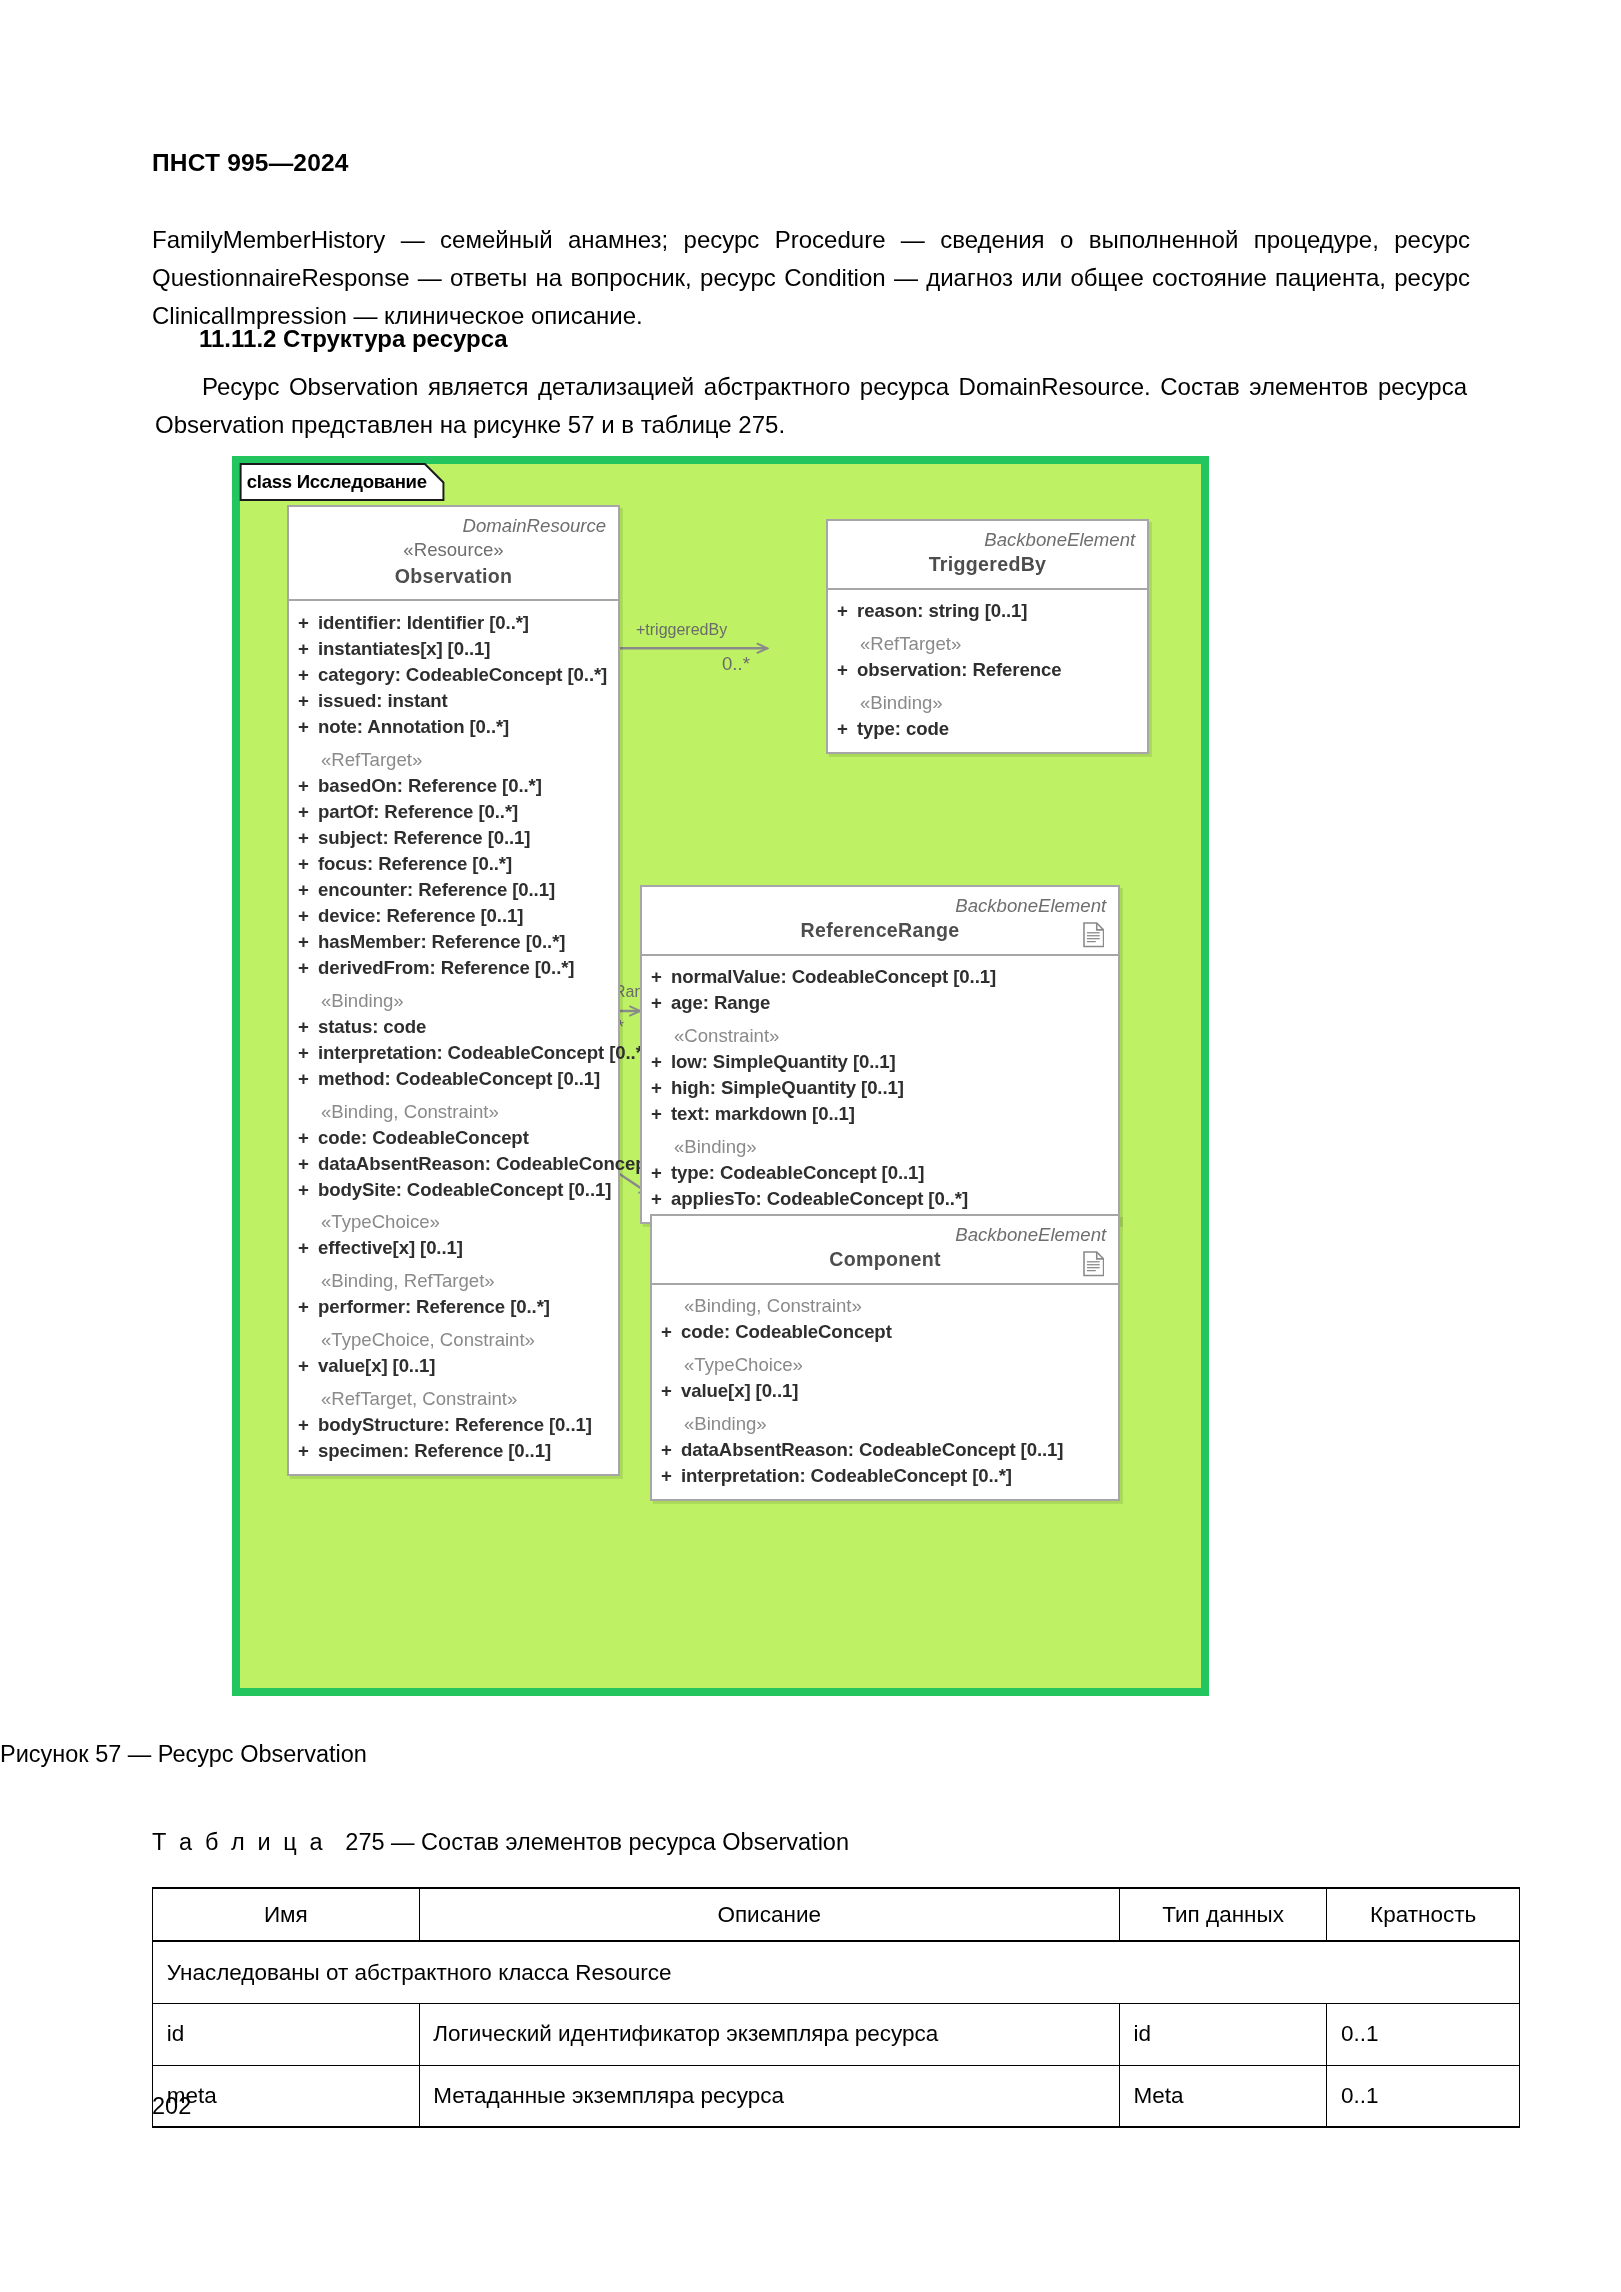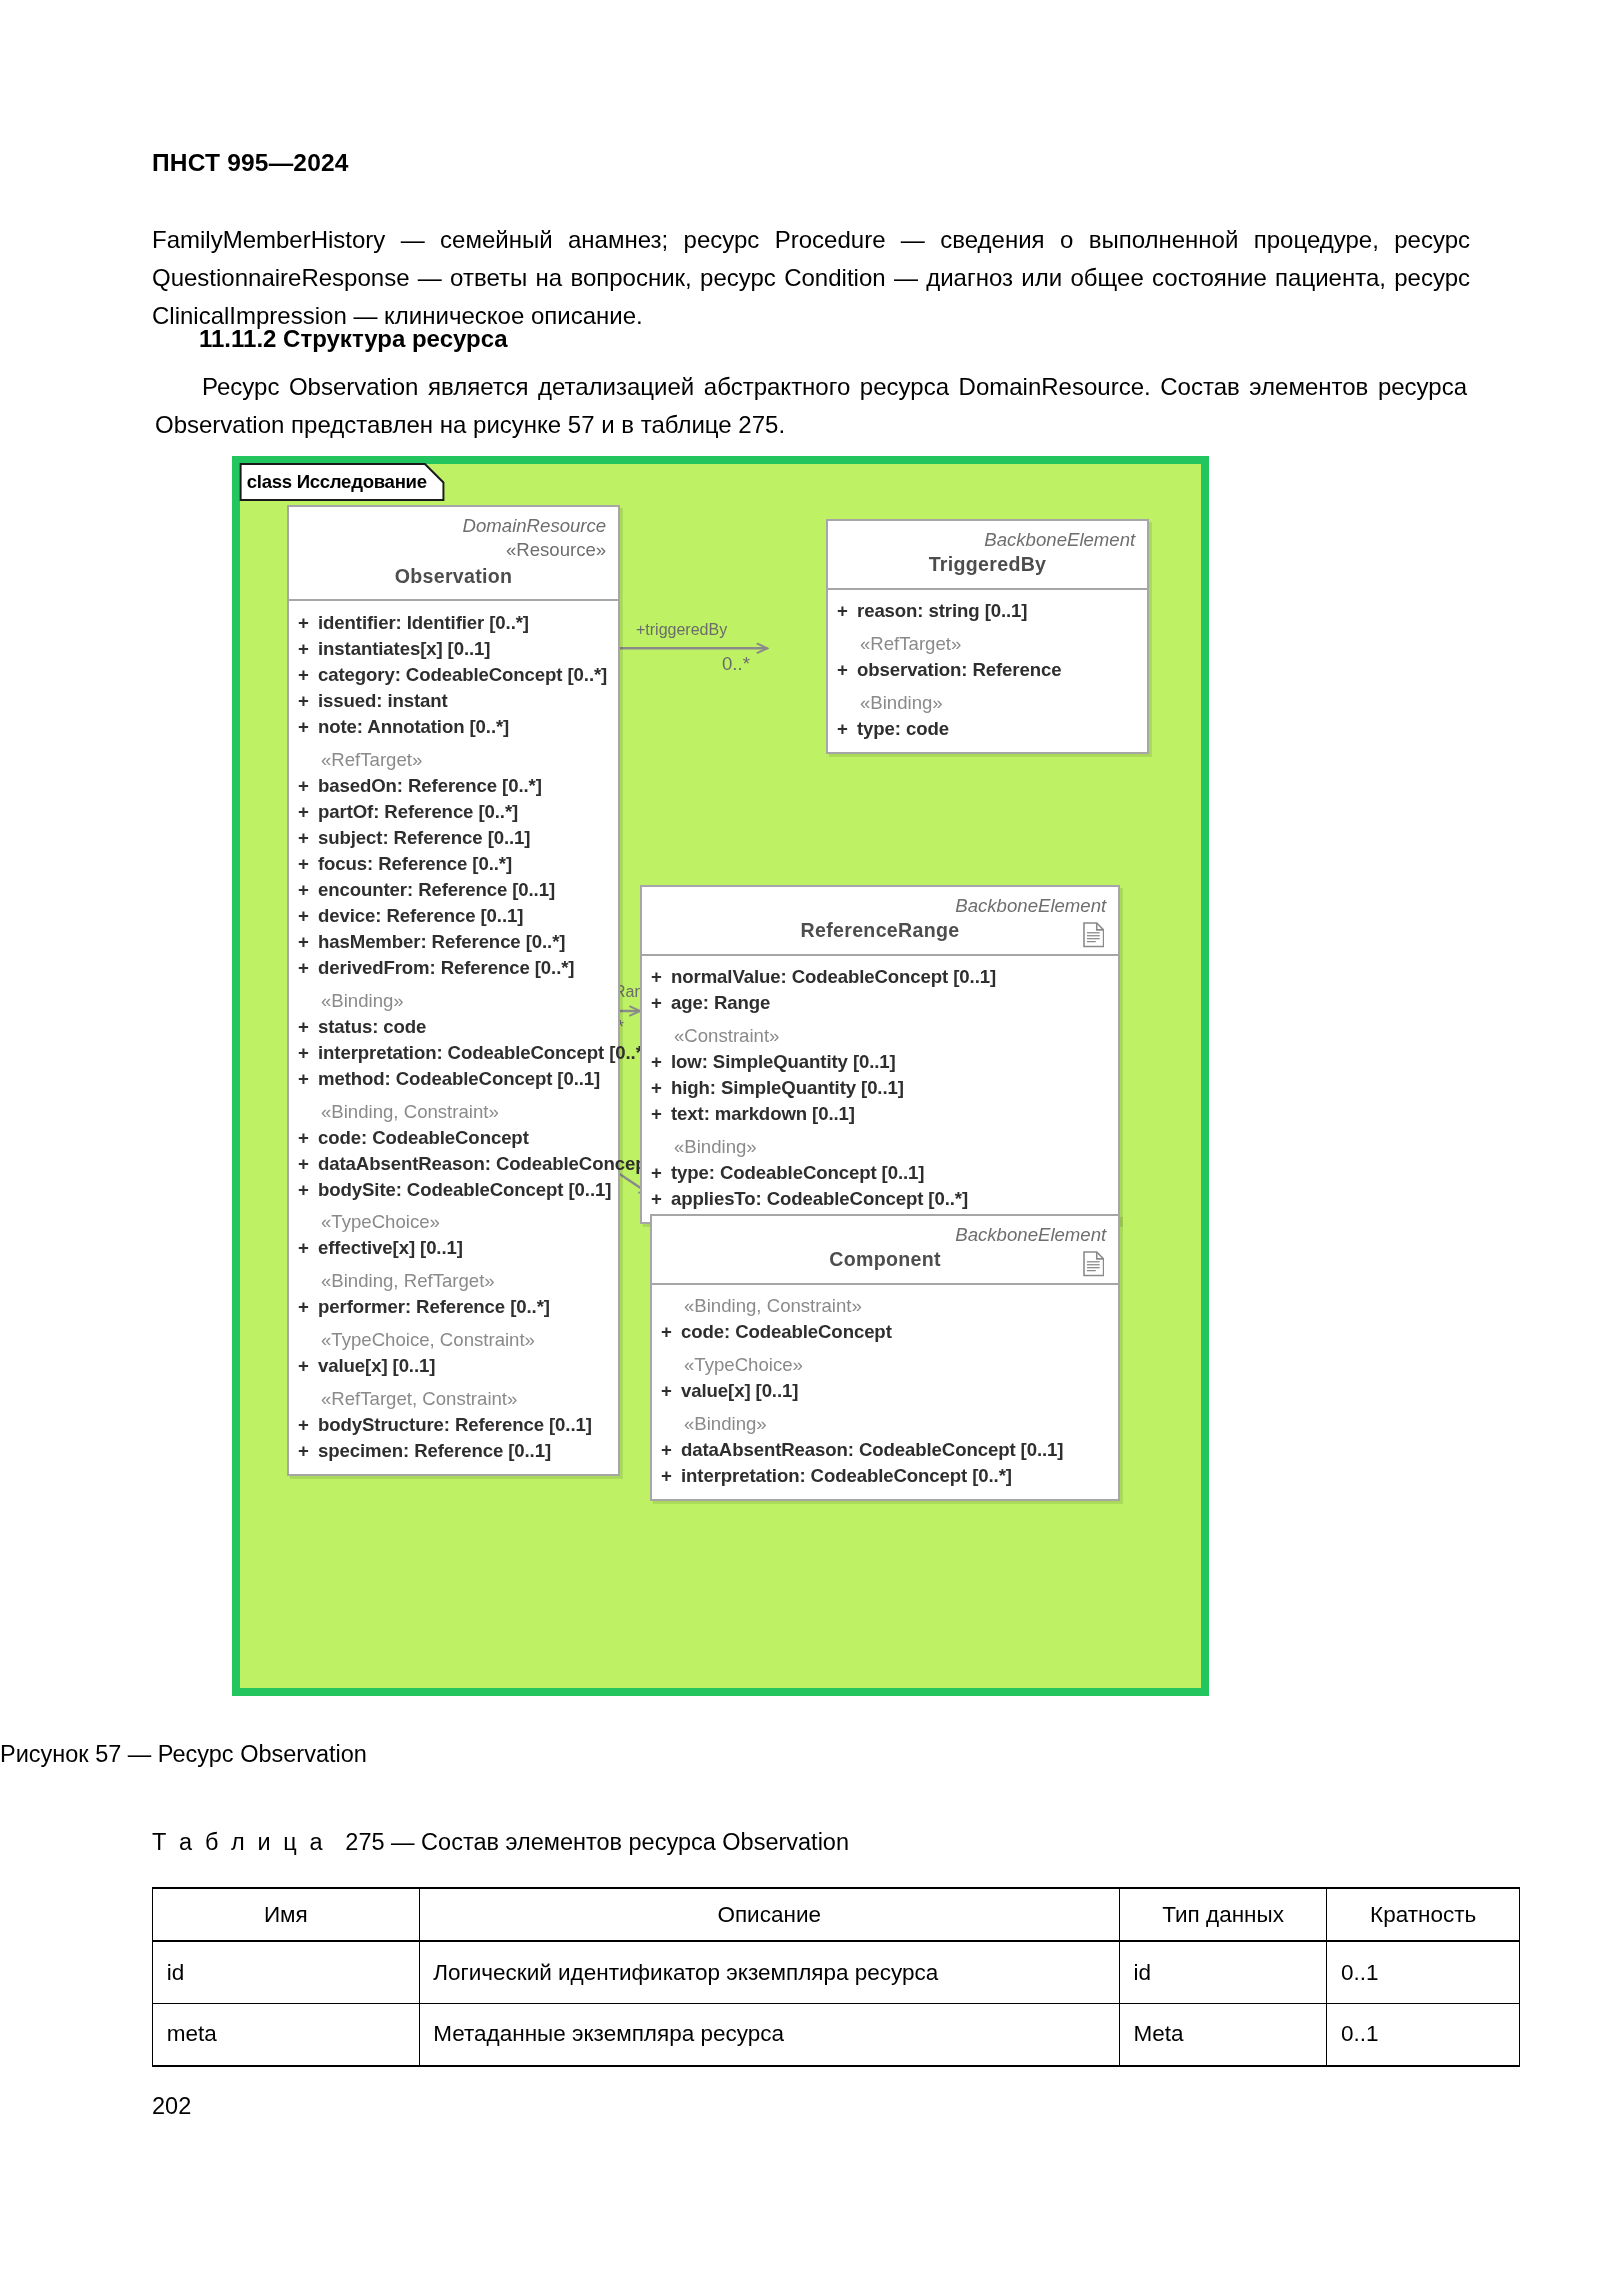--- a/index.html
+++ b/index.html
@@ -112,21 +112,21 @@
     font-size: 18.6px;
     font-style: italic;
     color: #6e6e6e;
     text-align: right;
     line-height: 23.5px;
     white-space: nowrap;
   }
   .umlbox .stereo {
     font-size: 18.6px;
     color: #6e6e6e;
-    text-align: right;
+    text-align: center;
     line-height: 25.5px;
   }
   .umlbox .cname {
     font-size: 19.6px;
     font-weight: bold;
     color: #4d4d4d;
     text-align: center;
     line-height: 27.4px;
     letter-spacing: 0.3px;
   }
@@ -546,20 +546,23 @@
     <thead>
       <tr>
         <th class="col-name">Имя</th>
         <th>Описание</th>
         <th class="col-type">Тип данных</th>
         <th class="col-card">Кратность</th>
       </tr>
     </thead>
     <tbody>
       <tr>
+        <td class="section" colspan="4">Унаследованы от абстрактного класса Resource</td>
+      </tr>
+      <tr>
         <td>id</td>
         <td>Логический идентификатор экземпляра ресурса</td>
         <td>id</td>
         <td>0..1</td>
       </tr>
       <tr>
         <td>meta</td>
         <td>Метаданные экземпляра ресурса</td>
         <td>Meta</td>
         <td>0..1</td>

